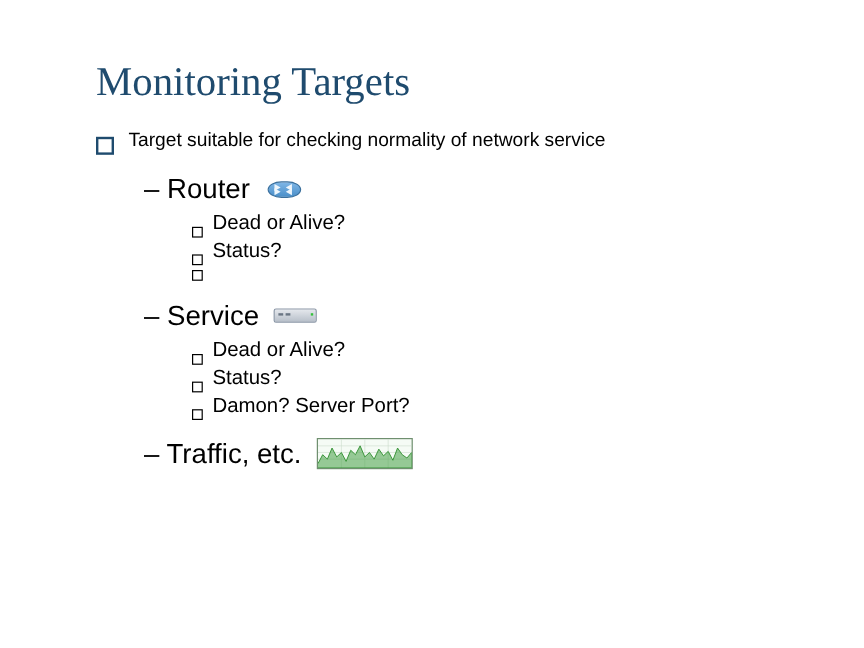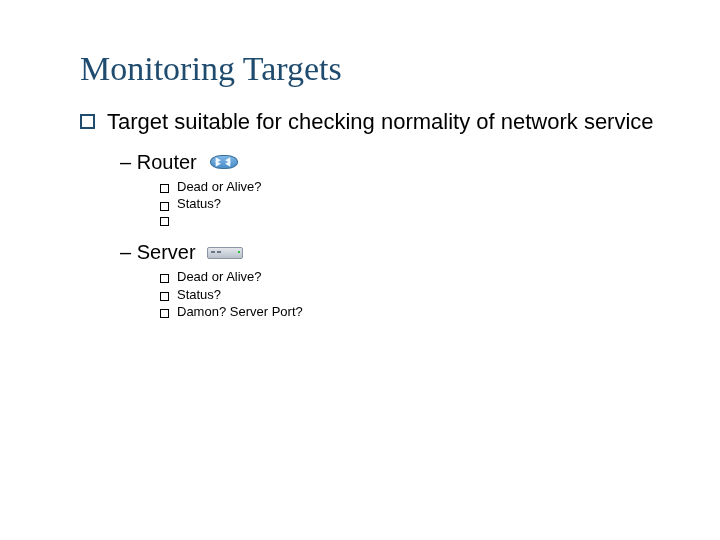--- a/index.html
+++ b/index.html
@@ -21,55 +21,55 @@
   .title {
     font-family: "Times New Roman", Times, serif;
     font-size: 34px;
     color: #1f4b6e;
     margin: 0 0 20px 0;
     font-weight: normal;
   }
   .level1 {
     display: flex;
     align-items: flex-start;
-    font-size: 22px;
+    font-size: 16px;
     margin-bottom: 6px;
   }
   .level1 .bullet {
     width: 11px;
     height: 11px;
     border: 2px solid #1f4b6e;
     margin-top: 6px;
     margin-right: 12px;
     flex-shrink: 0;
   }
   .level1 .text {
     line-height: 1.25;
   }
   .level2 {
-    font-size: 20px;
+    font-size: 23px;
     margin-left: 40px;
     margin-top: 14px;
     margin-bottom: 2px;
   }
   .level2 .text::before {
     content: "– ";
   }
   .level2 .text {
     display: inline-block;
     vertical-align: middle;
   }
   .level3-group {
     margin-left: 80px;
     margin-top: 4px;
   }
   .level3 {
     display: flex;
-    align-items: center;
-    font-size: 13px;
+    align-items: flex-end;
+    font-size: 17px;
     line-height: 1.35;
   }
   .level3 .bullet {
     width: 7px;
     height: 7px;
     border: 1px solid #000;
     margin-top: 4px;
     margin-right: 8px;
     flex-shrink: 0;
   }
@@ -179,35 +179,51 @@
     <div class="level3">
       <span class="bullet"></span>
       <span>Status?</span>
     </div>
     <div class="level3">
       <span class="bullet"></span>
     </div>
   </div>
 
   <div class="level2">
-    <span class="text">Server</span>
+    <span class="text">Service</span>
     <span class="inline-icon icon-server">
       <span class="chassis"></span>
       <span class="slot s1"></span><span class="slot s2"></span><span class="led"></span>
     </span>
   </div>
   <div class="level3-group">
     <div class="level3">
       <span class="bullet"></span>
       <span>Dead or Alive?</span>
     </div>
     <div class="level3">
       <span class="bullet"></span>
       <span>Status?</span>
     </div>
     <div class="level3">
       <span class="bullet"></span>
       <span>Damon? Server Port?</span>
     </div>
   </div>
 
+  <div class="level2">
+    <span class="text">Traffic, etc.</span>
+    <span class="inline-icon icon-graph">
+      <svg viewBox="0 0 80 26" preserveAspectRatio="none">
+        <g stroke="#c9dcc9" stroke-width="0.5">
+          <line x1="0" y1="6" x2="80" y2="6"></line>
+          <line x1="0" y1="12" x2="80" y2="12"></line>
+          <line x1="0" y1="18" x2="80" y2="18"></line>
+          <line x1="20" y1="0" x2="20" y2="26"></line>
+          <line x1="40" y1="0" x2="40" y2="26"></line>
+          <line x1="60" y1="0" x2="60" y2="26"></line>
+        </g>
+        <polyline fill="rgba(70,160,70,0.55)" stroke="#2f8f2f" stroke-width="0.8" points="0,22 4,14 8,18 12,8 16,16 20,12 24,20 28,10 32,14 36,6 40,16 44,12 48,18 52,9 56,15 60,11 64,19 68,8 72,14 76,17 80,12 80,26 0,26"></polyline>
+      </svg>
+    </span>
+  </div>
 
 </div>
 
 </body></html>

